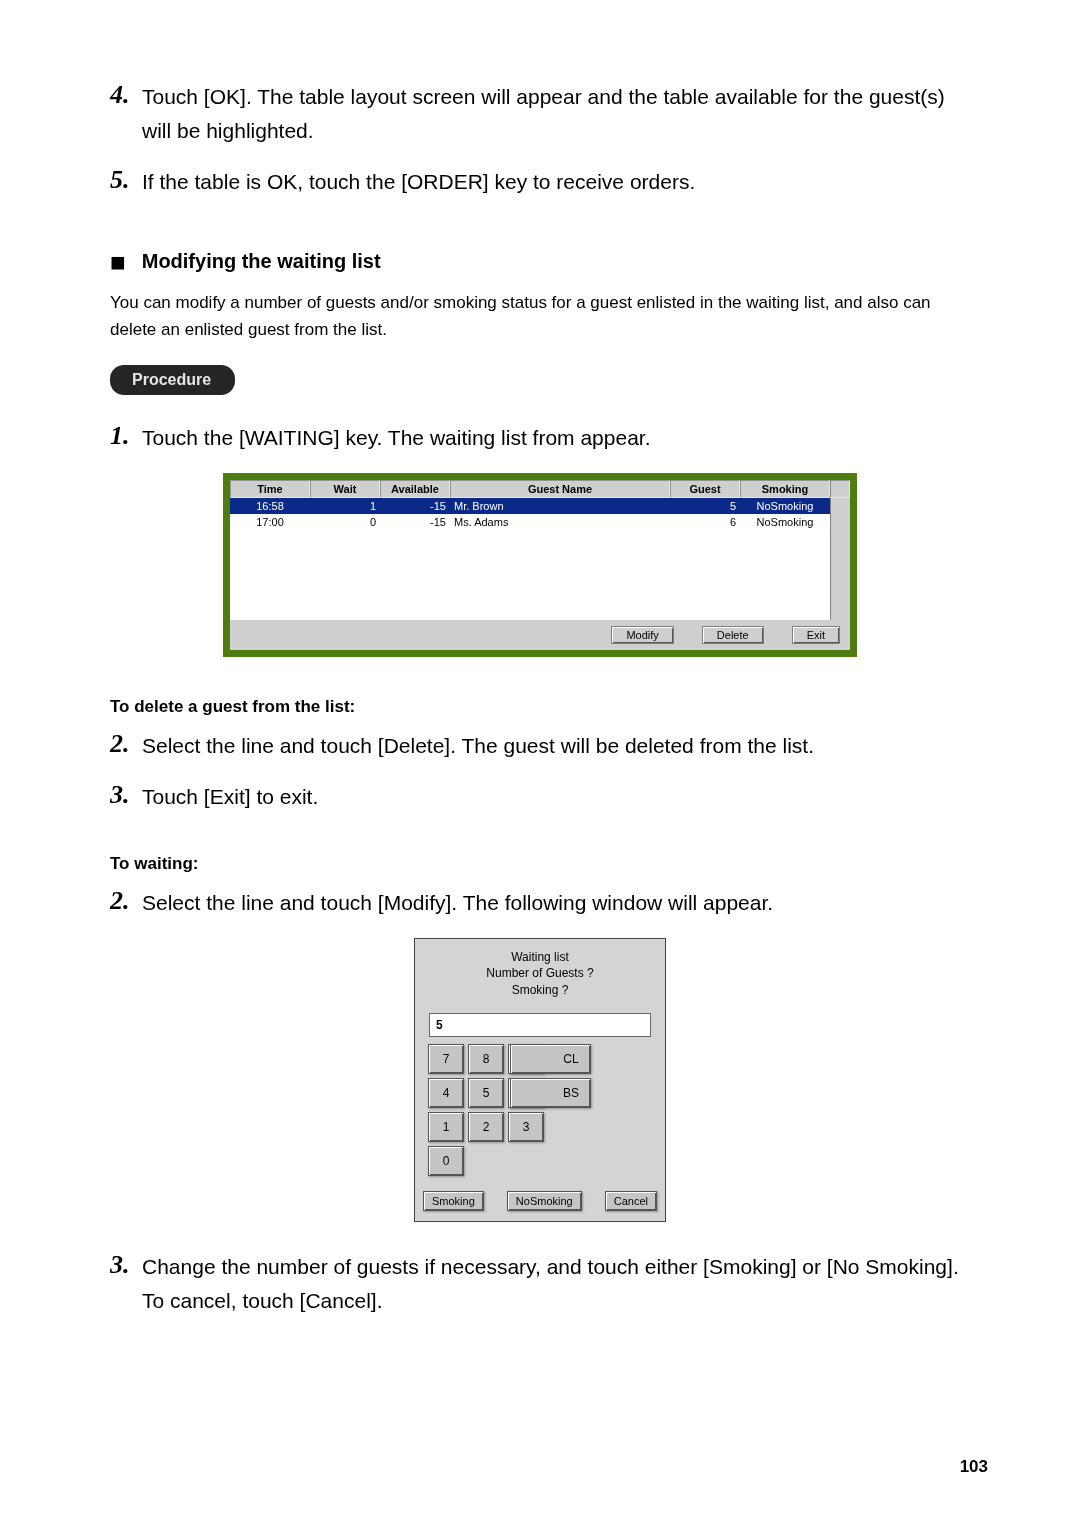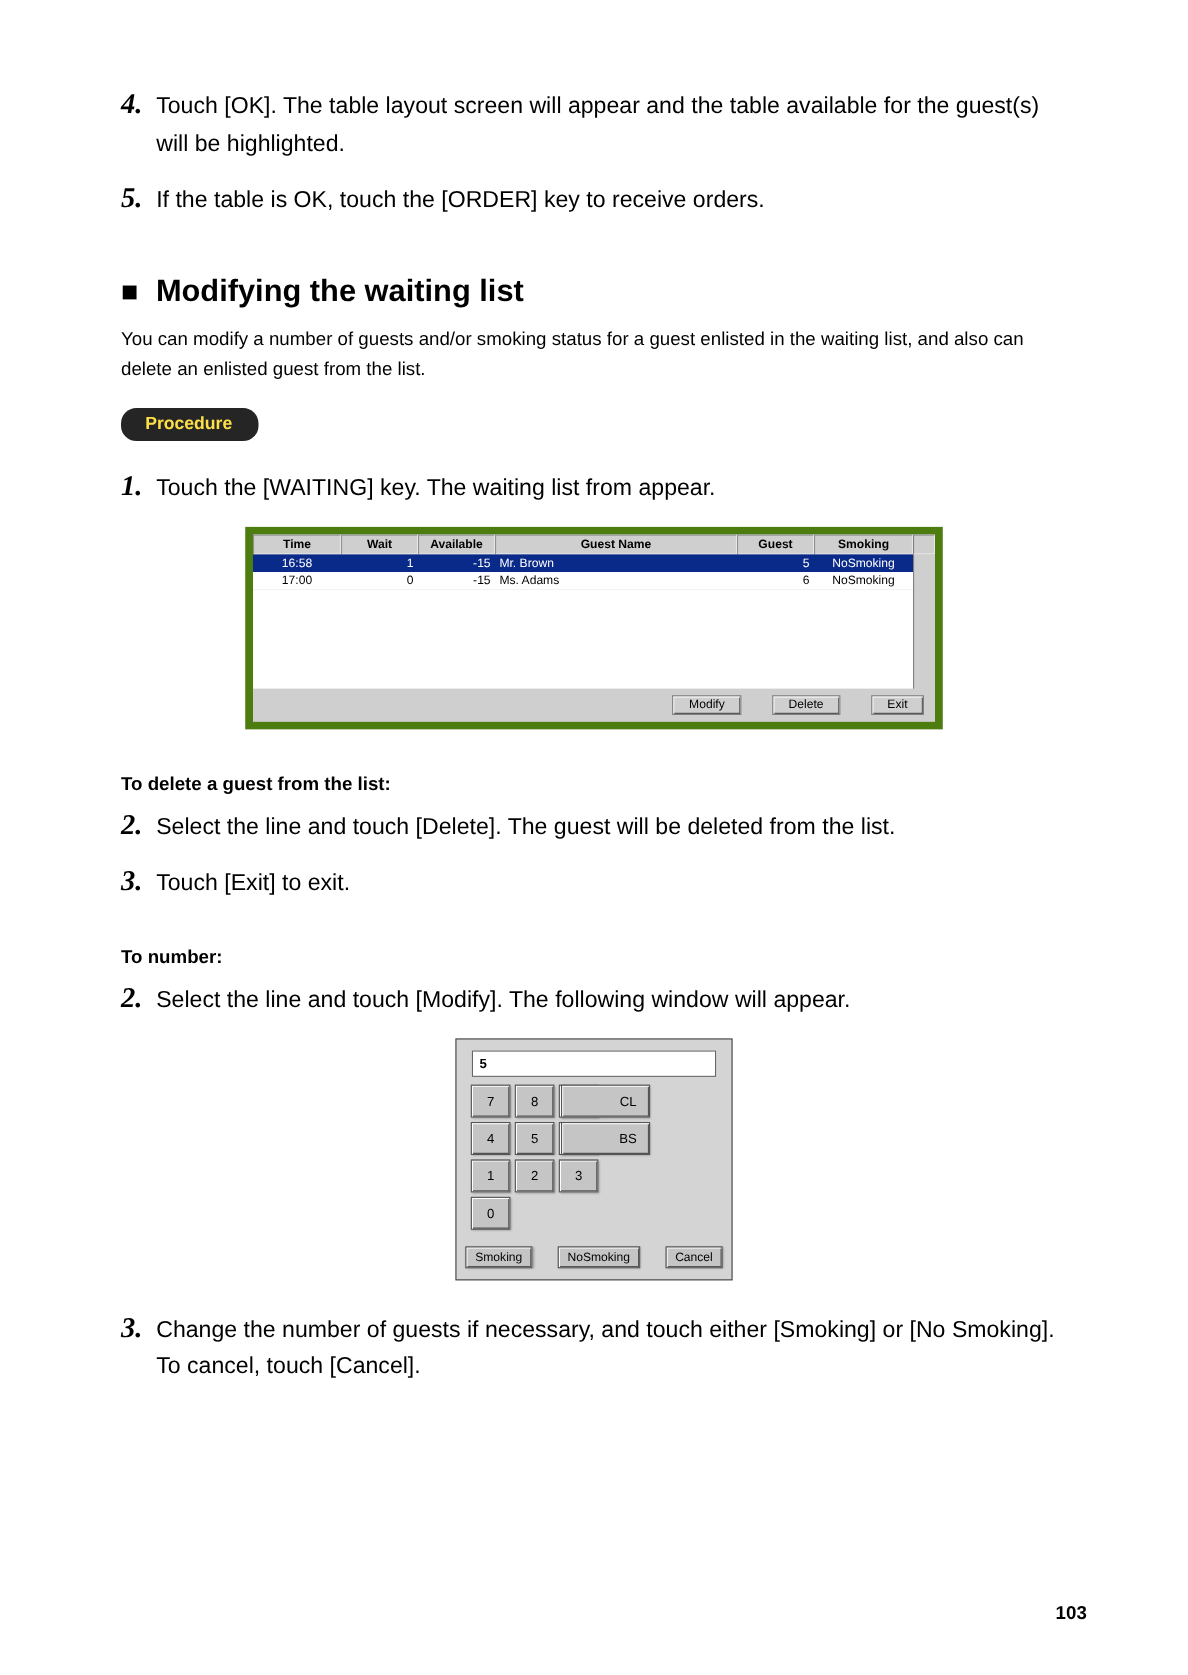--- a/index.html
+++ b/index.html
@@ -50,33 +50,33 @@
     display: flex;
     align-items: center;
     gap: 16px;
   }
   .square-bullet {
     font-size: 26px;
     line-height: 1;
   }
   .heading {
     font-weight: bold;
-    font-size: 28px;
+    font-size: 20px;
   }
   .intro {
     font-size: 17px;
     line-height: 1.6;
     margin-bottom: 22px;
   }
 
   
   .proc-badge {
     display: inline-block;
     background: #252525;
-    color: #fde047;
+    color: #e5e5e5;
     font-weight: bold;
     font-size: 16px;
     padding: 6px 24px 6px 22px;
     border-radius: 14px;
     margin-bottom: 26px;
     position: relative;
   }
   .proc-badge::before {
     content: "";
     position: absolute;
@@ -282,28 +282,33 @@
   <div class="step">
     <div class="stepnum">2</div>
     <div class="stepbody">Select the line and touch [Delete].  The guest will be deleted from the list.</div>
   </div>
   <div class="step">
     <div class="stepnum">3</div>
     <div class="stepbody">Touch [Exit] to exit.</div>
   </div>
 
   
-  <div class="subhead">To number:</div>
+  <div class="subhead">To waiting:</div>
   <div class="step">
     <div class="stepnum">2</div>
     <div class="stepbody">Select the line and touch [Modify].  The following window will appear.</div>
   </div>
 
   
   <div class="dlg">
+    <div class="dlg-title">
+      <div>Waiting list</div>
+      <div>Number of Guests ?</div>
+      <div>Smoking ?</div>
+    </div>
     <div class="dlg-entry-wrap">
       <div class="dlg-entry">5</div>
     </div>
     <div class="keypad">
       <div class="key">7</div>
       <div class="key">8</div>
       <div class="key">9</div>
       <div class="key wide">CL</div>
 
       <div class="key">4</div>

